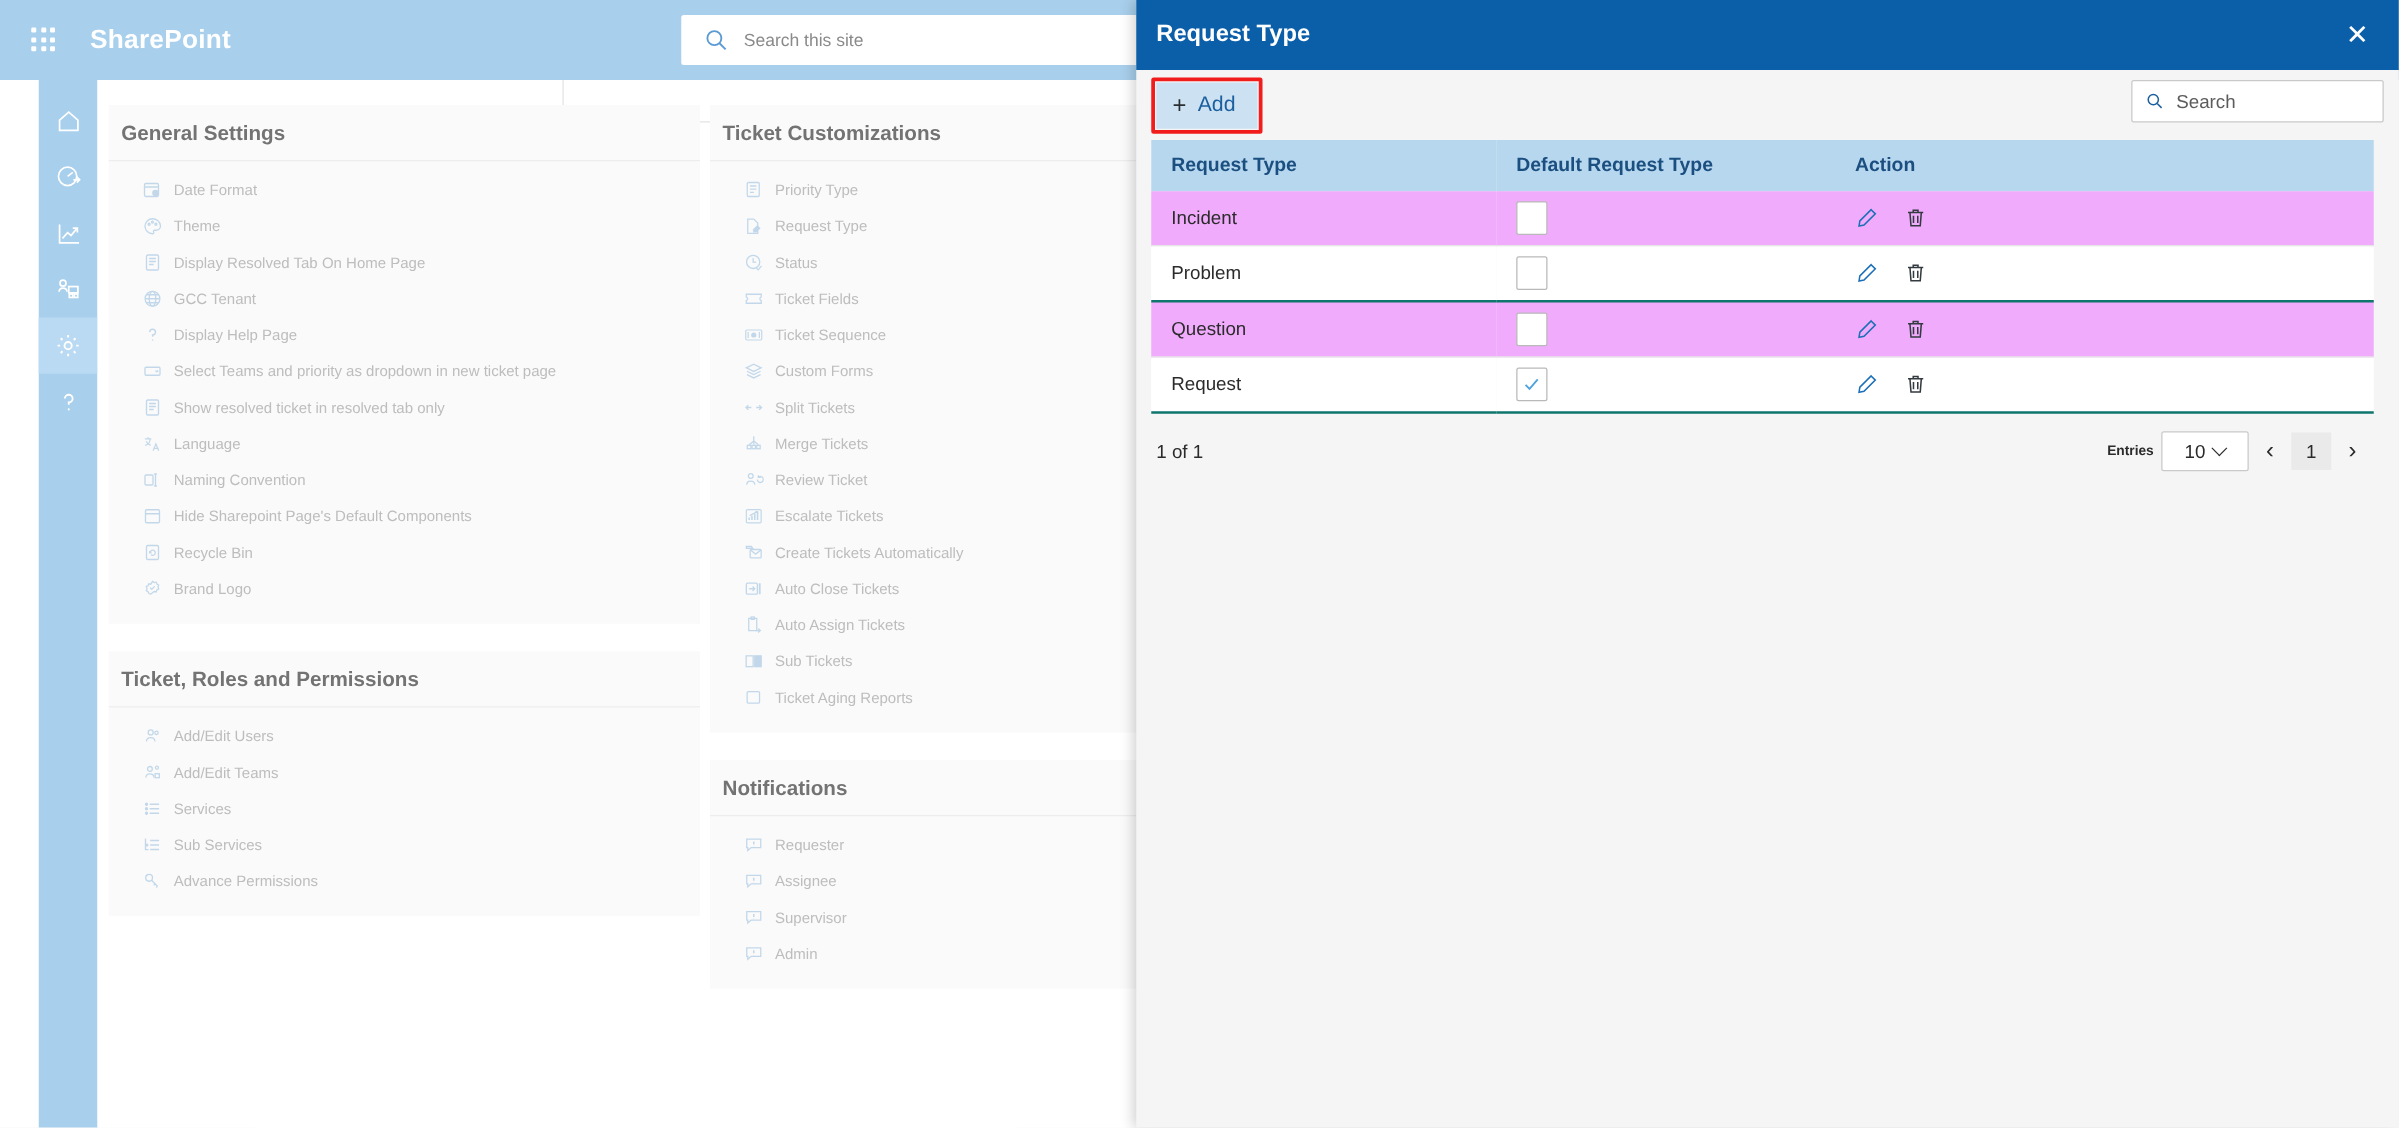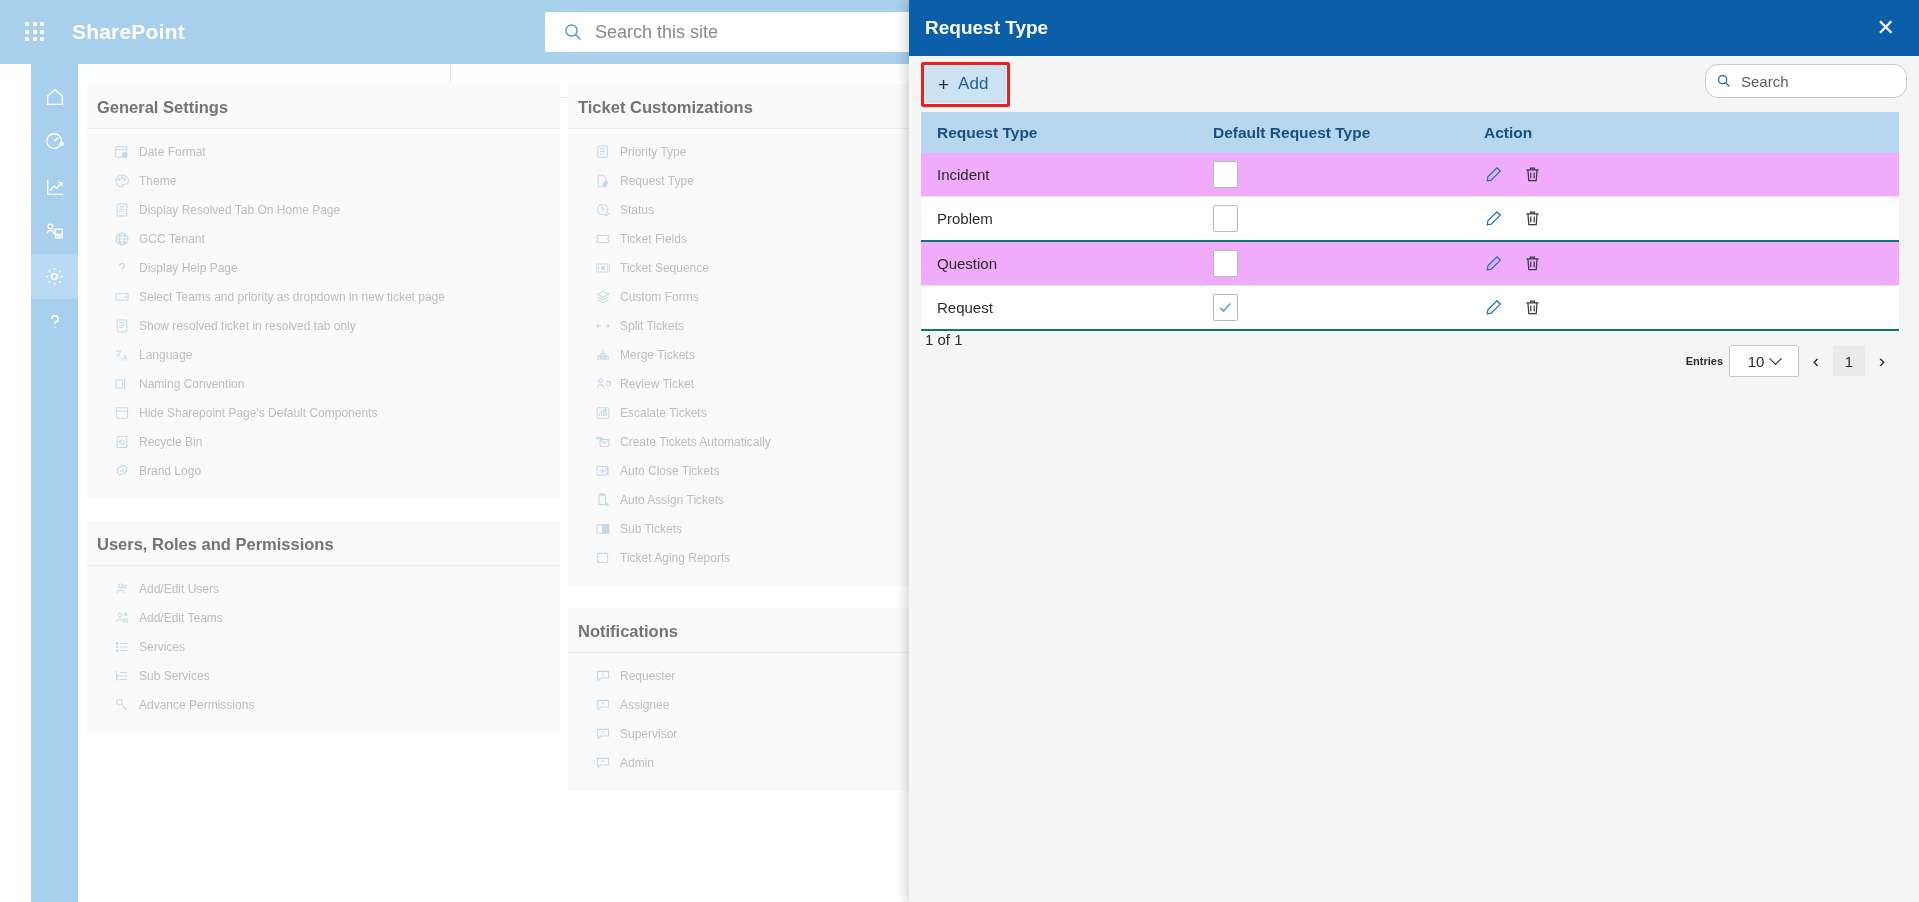--- a/index.html
+++ b/index.html
@@ -24,21 +24,21 @@
   }
   .waffle-grid i{display:block;width:4px;height:4px;border-radius:1px;background:#ffffff;}
   .brand{
     color:#ffffff;font-size:21px;font-weight:700;margin-left:14px;letter-spacing:.2px;
   }
   .suite-search{
     position:absolute;left:545px;top:12px;width:470px;height:40px;background:#ffffff;
     border-radius:2px;display:flex;align-items:center;
   }
   .suite-search .mag{margin-left:18px;margin-right:12px;display:flex;}
-  .suite-search .ph{color:#8a8a8a;font-size:18px;}
+  .suite-search .ph{color:#8a8a8a;font-size:14px;}
 
   
   .rail{
     position:absolute;left:31px;top:64px;width:47px;height:838px;background:#a8cfec;
   }
   .rail-item{
     width:47px;height:45px;display:flex;align-items:center;justify-content:center;
     cursor:pointer;
   }
   .rail-item.sel{background:#b9daf2;}
@@ -96,21 +96,21 @@
     padding:1px;
   }
   .add-btn{
     background:#cce2f2;color:#1b5f9e;font-size:17px;
     padding:8px 18px 9px 13px;display:flex;align-items:center;gap:9px;cursor:pointer;
     white-space:nowrap;
   }
   .add-btn .plus{font-size:19px;line-height:1;color:#2a2f33;font-weight:400;}
   .panel-search{
     position:absolute;right:12px;top:8px;width:200px;height:32px;background:#ffffff;
-    border:1px solid #c9c9c9;border-radius:13px;display:flex;align-items:center;
+    border:1px solid #c9c9c9;border-radius:2px;display:flex;align-items:center;
   }
   .panel-search .mag{margin-left:10px;margin-right:9px;display:flex;}
   .panel-search .ph{color:#5c5c5c;font-size:15px;}
 
   table.grid{width:978px;margin-left:12px;border-collapse:collapse;table-layout:fixed;}
   table.grid th{
     background:#b7d7ef;color:#1b4f80;font-size:15.5px;font-weight:600;text-align:left;
     height:41px;padding:0 0 0 16px;
   }
   table.grid td{
@@ -120,21 +120,21 @@
   table.grid tr.row-b td{background:#ffffff;border-top:1px solid #e6e6e6;border-bottom:2px solid #0f766e;}
   .cb{
     width:23px;height:25px;border:1px solid #b9b9b9;background:#ffffff;border-radius:2px;
     display:flex;align-items:center;justify-content:center;cursor:pointer;
   }
   .cb svg{display:block;}
   .acts{display:flex;align-items:center;gap:20px;}
   .act{cursor:pointer;display:flex;}
 
   .pager{
-    margin-left:12px;width:978px;height:60px;display:flex;
+    margin-left:12px;width:978px;height:60px;display:flex;align-items:center;
     justify-content:space-between;
   }
   .pager-left{font-size:15px;color:#2b2b2b;padding-left:4px;}
   .pager-right{display:flex;align-items:center;gap:0;}
   .pg-label{font-size:11px;color:#2b2b2b;font-weight:600;margin-right:6px;}
   .pg-select{
     border:1px solid #c9c9c9;background:#ffffff;height:30px;min-width:52px;
     display:flex;align-items:center;justify-content:center;gap:7px;font-size:15px;
     color:#2b2b2b;cursor:pointer;padding:0 8px;border-radius:2px;
   }
@@ -351,21 +351,21 @@
                   <path d="M10 2.6l1.7 1.2 2-.4.7 1.9 1.8 1-.7 2 .7 2-1.8 1-.7 1.9-2-.4L10 14l-1.7 1.2-2-.4-.7-1.9-1.8-1 .7-2-.7-2 1.8-1 .7-1.9 2 .4z"></path>
                   <path d="M7.6 8.9l1.7 1.7 3-3.2"></path>
                 </svg>
               </span>
               <span class="lbl">Brand Logo</span>
             </li>
         </ul>
       </div>
 
       <div class="card">
-        <div class="card-title">Users, Roles and Permissions</div>
+        <div class="card-title">Ticket, Roles and Permissions</div>
         <ul>
           <li>
               <span class="ic">
                 <svg width="16" height="16" viewBox="0 0 20 20" fill="none" stroke="#c2d8ea" stroke-width="1.3">
                   <circle cx="8.2" cy="6.2" r="2.5"></circle>
                   <path d="M4 15.2c0-2.4 1.9-3.9 4.2-3.9s4.2 1.5 4.2 3.9"></path>
                   <circle cx="14" cy="6.6" r="1.7"></circle>
                 </svg>
               </span>
               <span class="lbl">Add/Edit Users</span>

